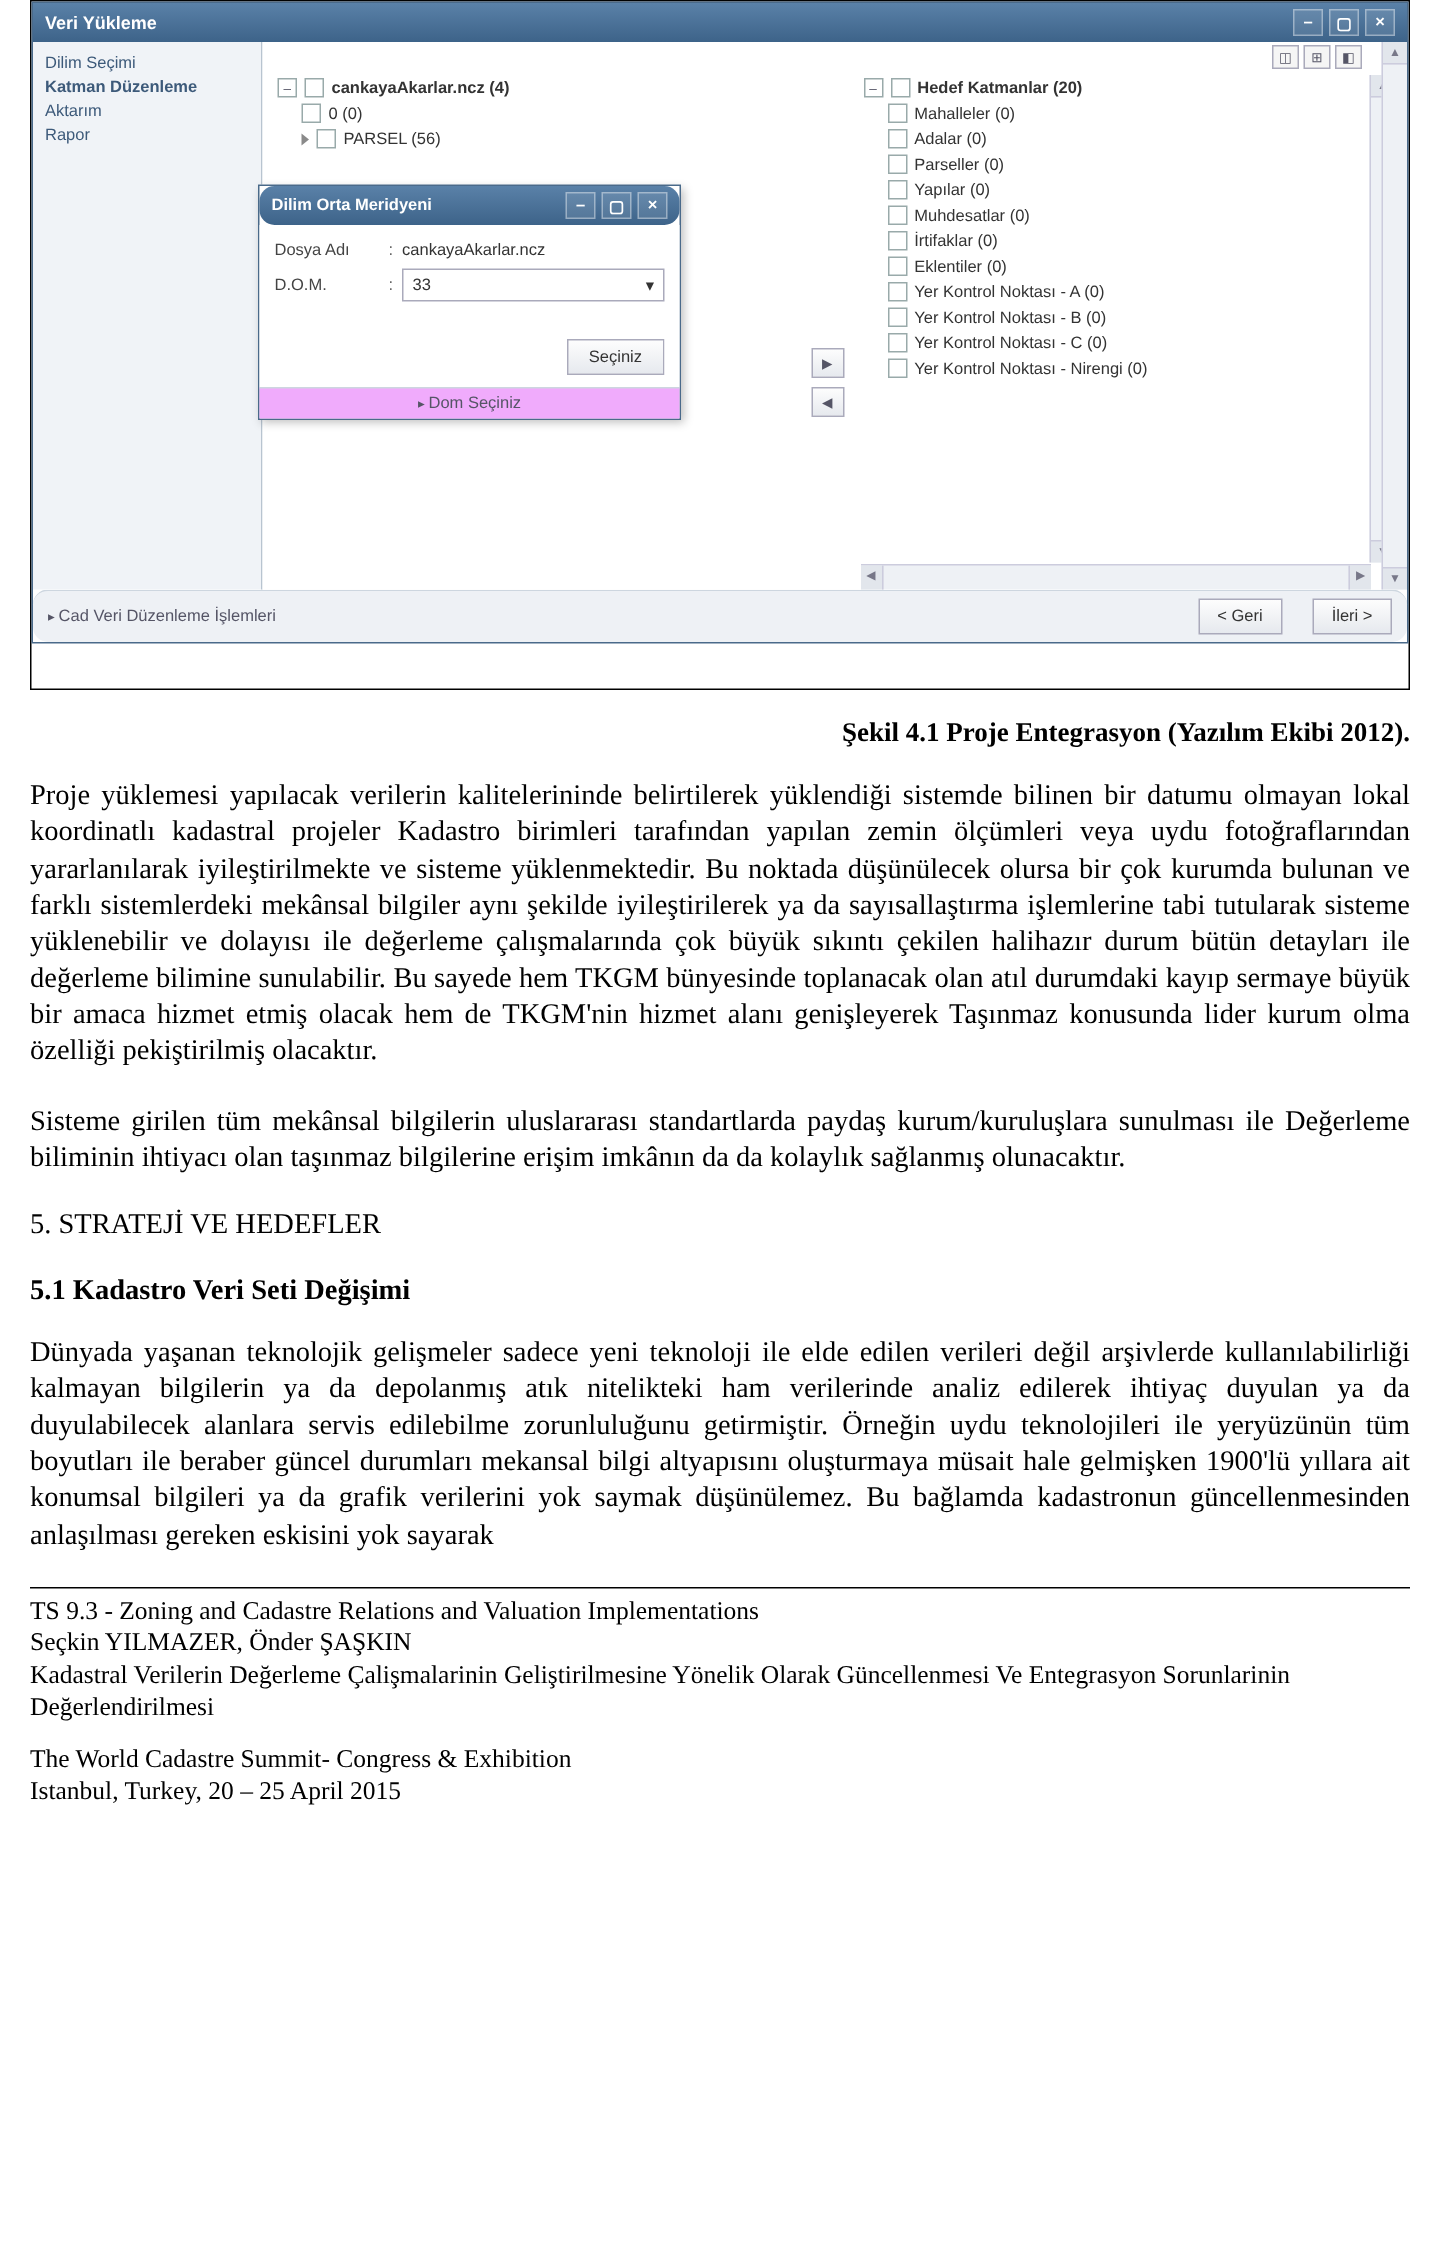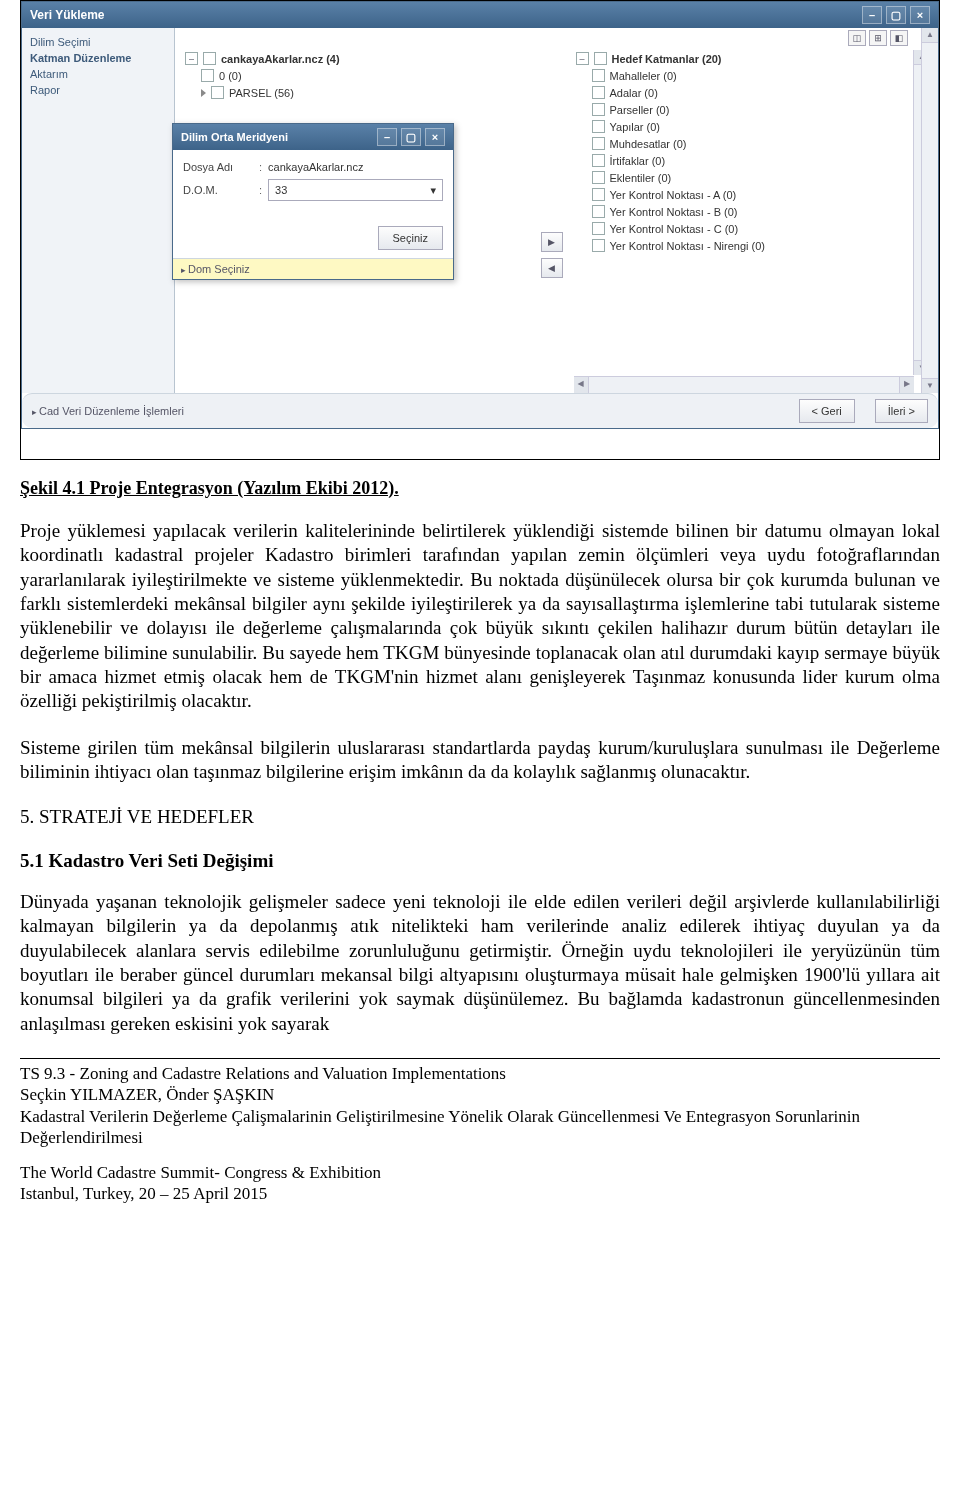--- a/index.html
+++ b/index.html
@@ -242,24 +242,25 @@
     display: inline-flex;
     align-items: center;
     justify-content: center;
     font-size: 11px;
     color: #333;
     float: right;
     margin-top: 16px;
   }
   .dlg-status {
     border-top: 1px solid #cdd6df;
-    background: #fef9c3;
+    background: #f0abfc;
     padding: 4px 8px;
     font-size: 11px;
     color: #556;
+    text-align: center;
   }
   .statusbar {
     border-top: 1px solid #cdd6df;
     background: #eef1f5;
     padding: 5px 10px;
     display: flex;
     justify-content: space-between;
     align-items: center;
     font-size: 11px;
     color: #556;
@@ -270,24 +271,23 @@
     height: 22px;
     padding: 0 12px;
     border: 1px solid #aab;
     background: linear-gradient(#fdfdfd,#e6e9ee);
     display: inline-flex;
     align-items: center;
     font-size: 11px;
     color: #333;
   }
   .caption {
-    text-align: left;
+    text-align: right;
     font-size: 18px;
     margin: 18px 20px 20px 20px;
-    text-decoration: underline;
   }
   .body-text {
     text-align: justify;
     font-size: 19px;
     line-height: 1.28;
     margin: 0 20px 22px 20px;
   }
   .heading-5 {
     font-size: 19px;
     font-weight: normal;
@@ -413,21 +413,21 @@
             </div>
 
           <div class="scrollbar-v"></div>
           <div class="scrollbar-h"></div>
         </div>
 
         <div class="scrollbar-v" style="top:0; bottom:0;"></div>
       </div>
 
       <div class="dialog">
-        <div class="titlebar" style="font-size:11px;">
+        <div class="titlebar" style="font-size:11px;border-radius:10px;">
           <span>Dilim Orta Meridyeni</span>
           <div class="win-controls">
             <div class="win-btn">–</div>
             <div class="win-btn">▢</div>
             <div class="win-btn">×</div>
           </div>
         </div>
         <div class="dlg-body">
           <div class="dlg-row">
             <span class="dlg-label">Dosya Adı</span>

